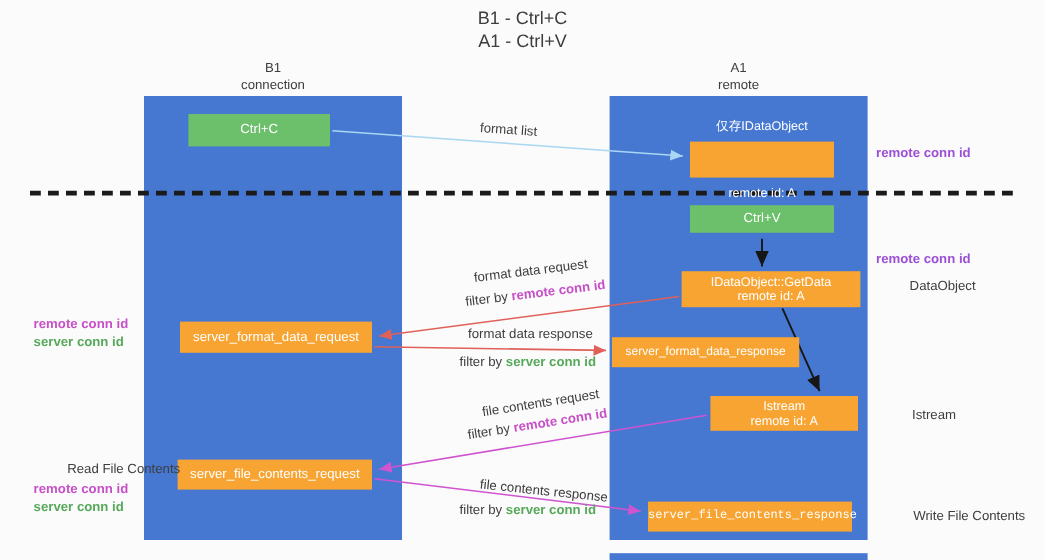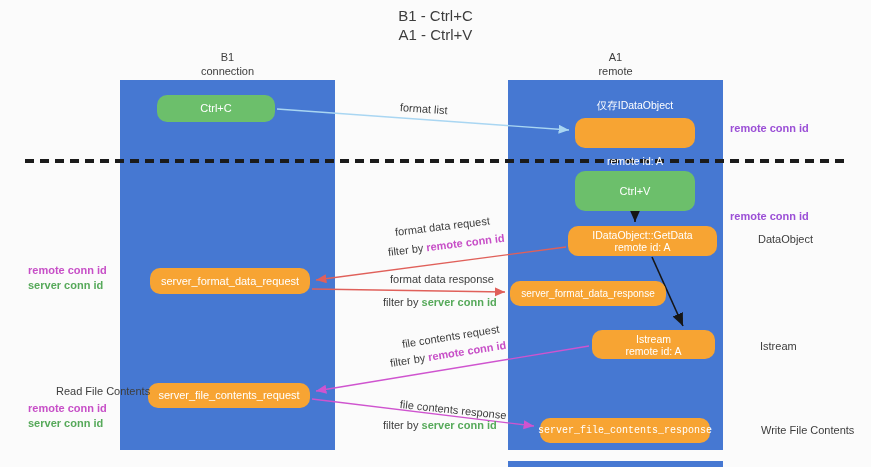--- a/index.html
+++ b/index.html
@@ -9,21 +9,21 @@
     --bg:#FBFBFB;
   }
   *{box-sizing:border-box;margin:0;padding:0;}
   body{font-family:"Liberation Sans",sans-serif;background:var(--bg);}
   .canvas{position:relative;width:871px;height:467px;background:var(--bg);overflow:hidden;}
   .title{position:absolute;left:0;right:0;top:6px;text-align:center;font-size:15px;color:var(--dark-text);line-height:19px;}
   .lane{position:absolute;top:80px;width:215px;height:370px;background:var(--lane-blue);}
   .lane-strip{position:absolute;left:508px;top:461px;width:215px;height:6px;background:var(--lane-blue);}
   .lane-header{position:absolute;text-align:center;font-size:11px;color:var(--dark-text);line-height:14px;}
   .arrows{position:absolute;left:0;top:0;}
-  .box{position:absolute;display:flex;flex-direction:column;align-items:center;justify-content:center;color:#fff;font-size:11px;line-height:13px;text-align:center;white-space:nowrap;border-radius:10px;}
+  .box{position:absolute;display:flex;flex-direction:column;justify-content:center;color:#fff;font-size:11px;line-height:13px;text-align:center;white-space:nowrap;}
   .box.green{background:var(--green-box);}
   .box.orange{background:var(--orange-box);}
   .box.two{font-size:10.5px;line-height:12px;}
   .albl{position:absolute;font-size:11px;color:var(--dark-text);white-space:nowrap;transform-origin:left center;}
   .side{position:absolute;font-size:11px;white-space:nowrap;}
   .side.purple{color:var(--purple-text);font-weight:bold;}
   .side.magenta{color:var(--magenta-text);font-weight:bold;}
   .side.greentx{color:var(--green-text);font-weight:bold;}
   .side.dark{color:var(--dark-text);padding-left:28px;}
   .hl-magenta{color:var(--magenta-text);font-weight:bold;}
@@ -87,21 +87,21 @@
 
   <div class="box green" style="left:157px;top:95px;width:118px;height:27px;">
     <div>Ctrl+C</div>
   </div>
 
   <div class="box orange two" style="left:575px;top:118px;width:120px;height:30px;gap:44px;">
     <div>仅存IDataObject</div>
     <div>remote id: A</div>
   </div>
 
-  <div class="box green" style="left:575px;top:171px;width:120px;height:40px;">
+  <div class="box green" style="left:575px;top:171px;width:120px;height:23px;">
     <div>Ctrl+V</div>
   </div>
 
   <div class="box orange two" style="left:568px;top:226px;width:149px;height:30px;">
     <div>IDataObject::GetData</div>
     <div>remote id: A</div>
   </div>
 
   <div class="box orange" style="left:150px;top:268px;width:160px;height:26px;">
     <div>server_format_data_request</div>

